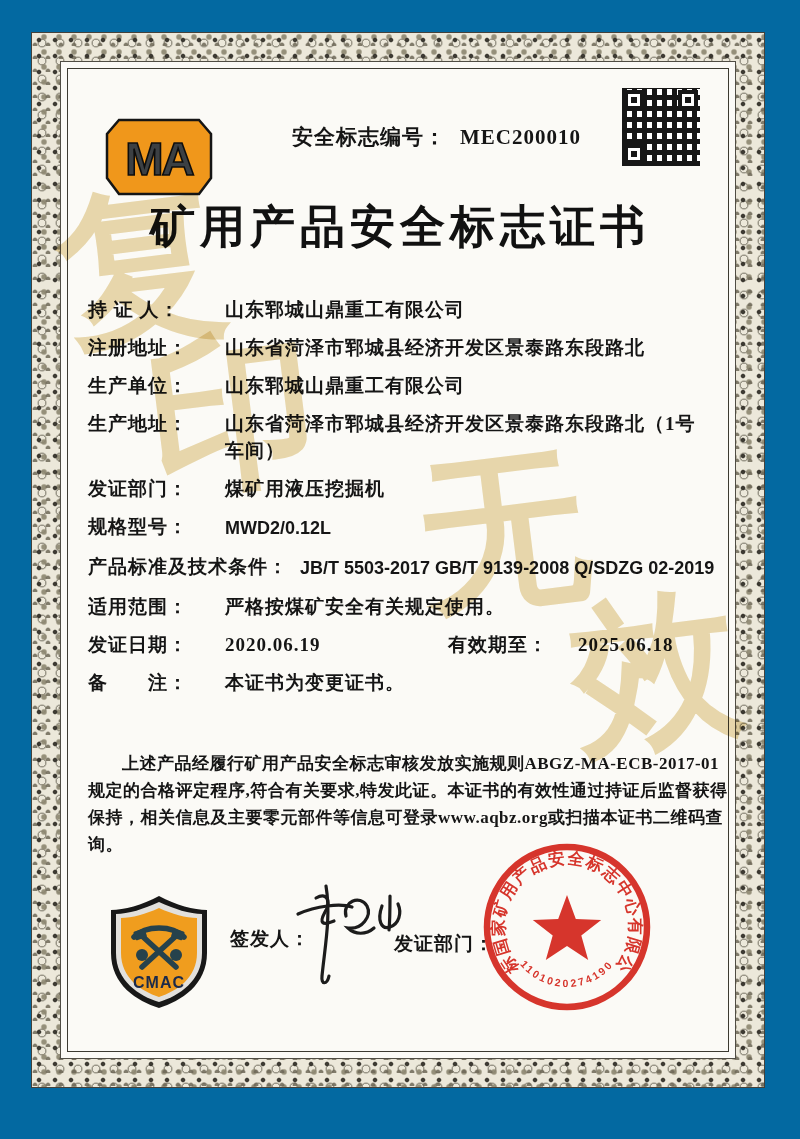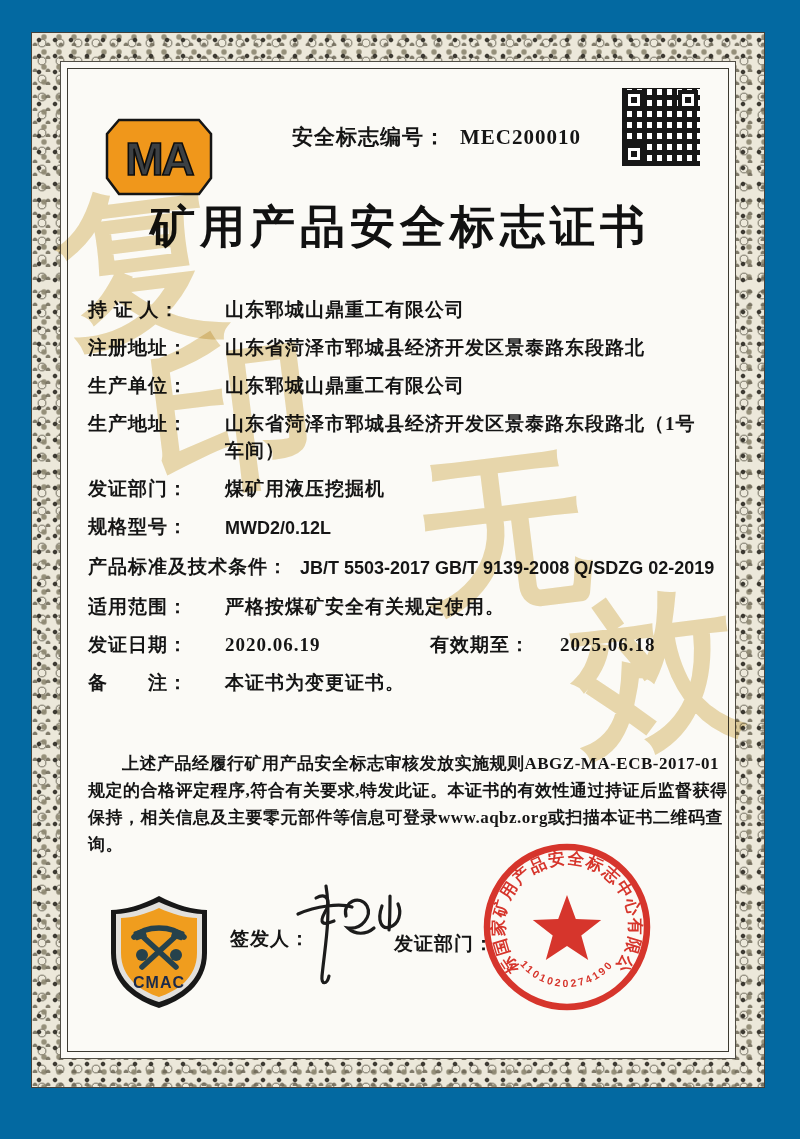--- a/index.html
+++ b/index.html
@@ -45,21 +45,21 @@
   
   .fields{position:absolute;left:88px;top:296px;width:650px;}
   .row{margin-bottom:11px;line-height:27px;font-size:19px;display:flex;align-items:flex-start;}
   .flabel{font-weight:bold;flex:0 0 137px;white-space:nowrap;letter-spacing:1px;}
   .fvalue{font-weight:600;letter-spacing:1px;}
   .row.standards .flabel{flex:0 0 auto;margin-right:12px;}
   .row.standards .fvalue, .fvalue.alnum{
     font-family:"Liberation Sans","DejaVu Sans",sans-serif;
     font-weight:bold;font-size:18px;letter-spacing:0;padding-top:2px;}
   .row.dates .fvalue{font-weight:bold;}
-  .dlabel2{font-weight:bold;flex:0 0 130px;white-space:nowrap;letter-spacing:1px;margin-left:0;}
+  .dlabel2{font-weight:bold;flex:0 0 130px;white-space:nowrap;letter-spacing:1px;margin-left:18px;}
   .dval1{flex:0 0 205px;}
   
   .statement{position:absolute;left:88px;top:750px;width:642px;
              font-size:17px;line-height:27px;font-weight:600;text-indent:2em;letter-spacing:0.5px;}
   
   .wm{position:absolute;font-size:168px;line-height:1;font-weight:700;
       color:rgba(216,183,100,0.50);mix-blend-mode:multiply;z-index:9;
       pointer-events:none;font-family:"DejaVu Serif",serif;transform:rotate(-7deg);}
   
   .shield{position:absolute;left:104px;top:893px;width:110px;height:118px;}

